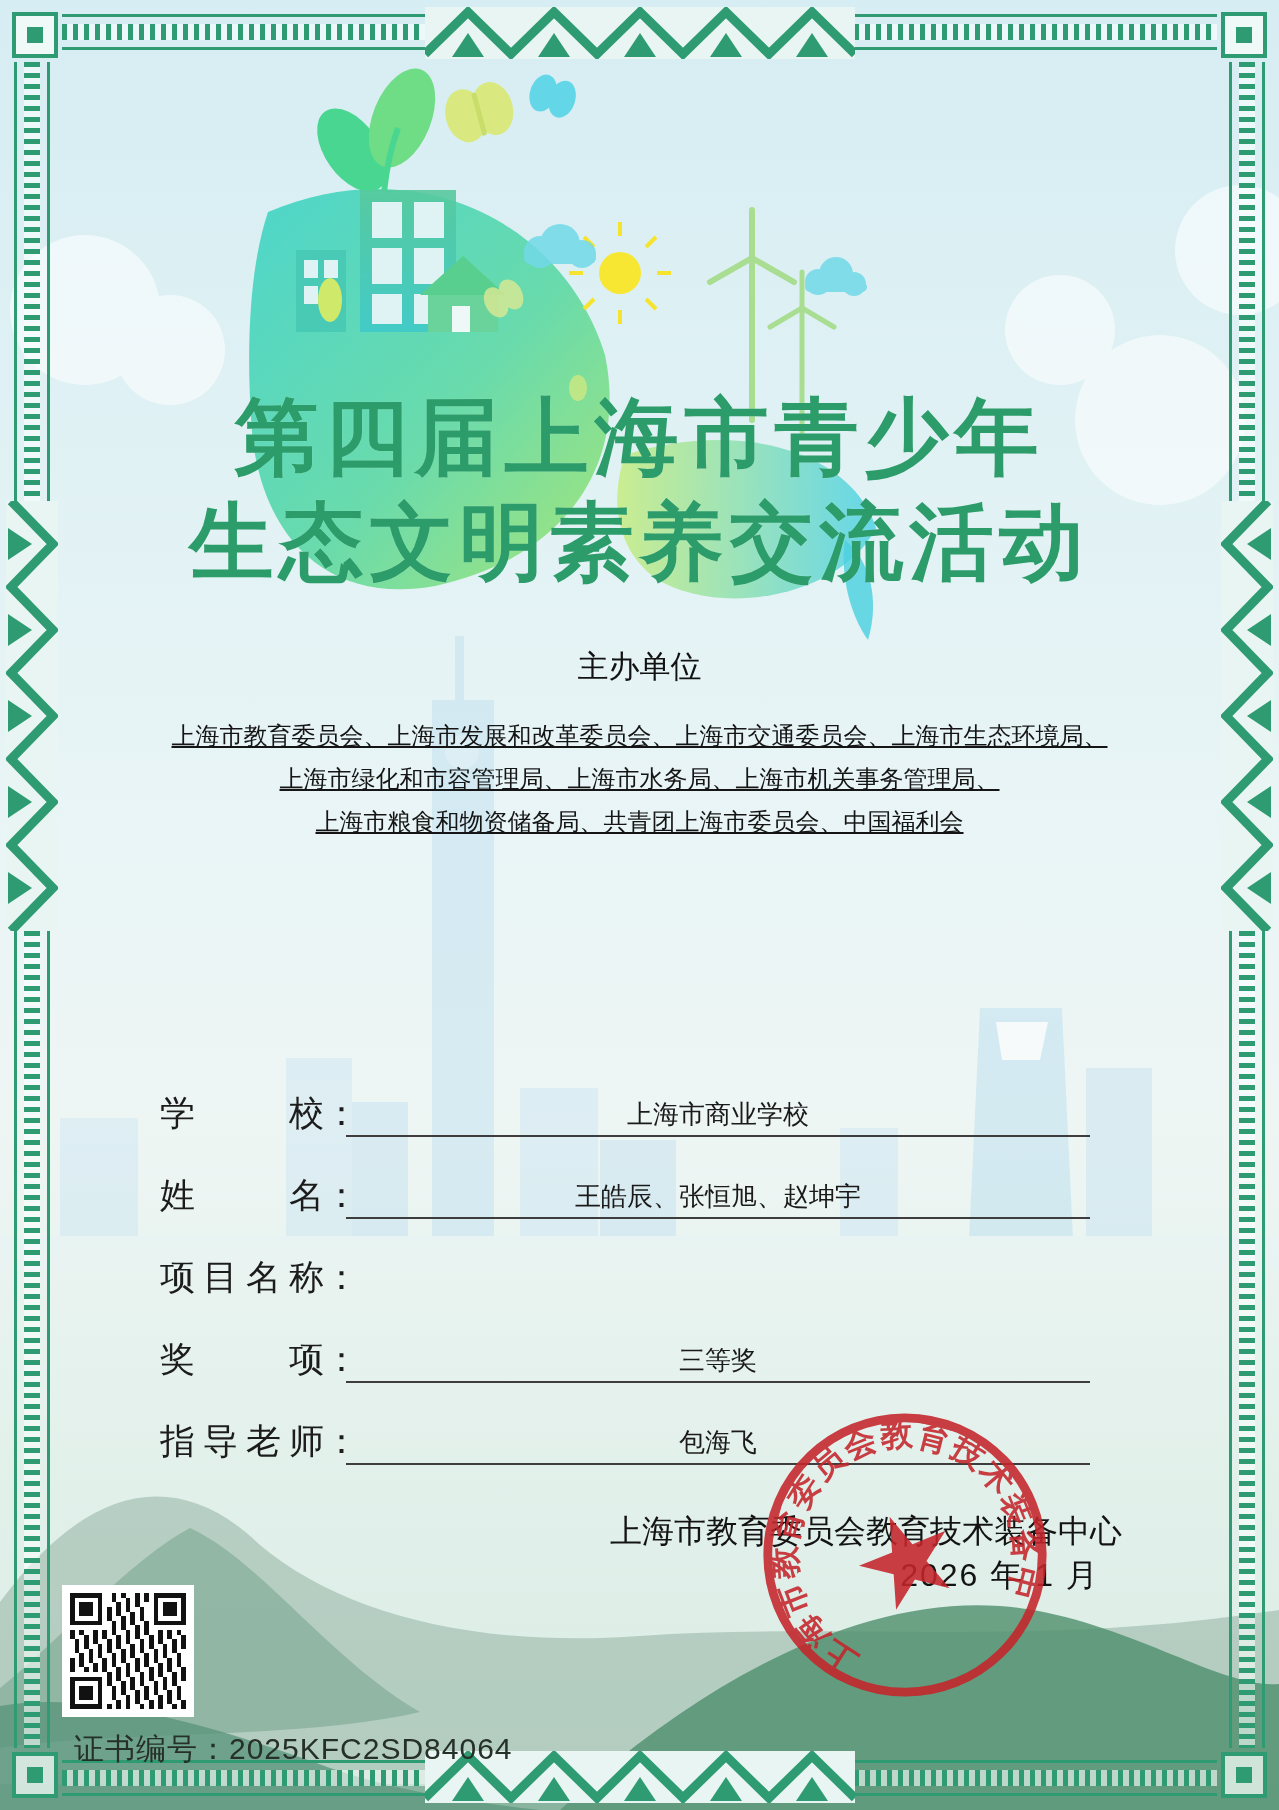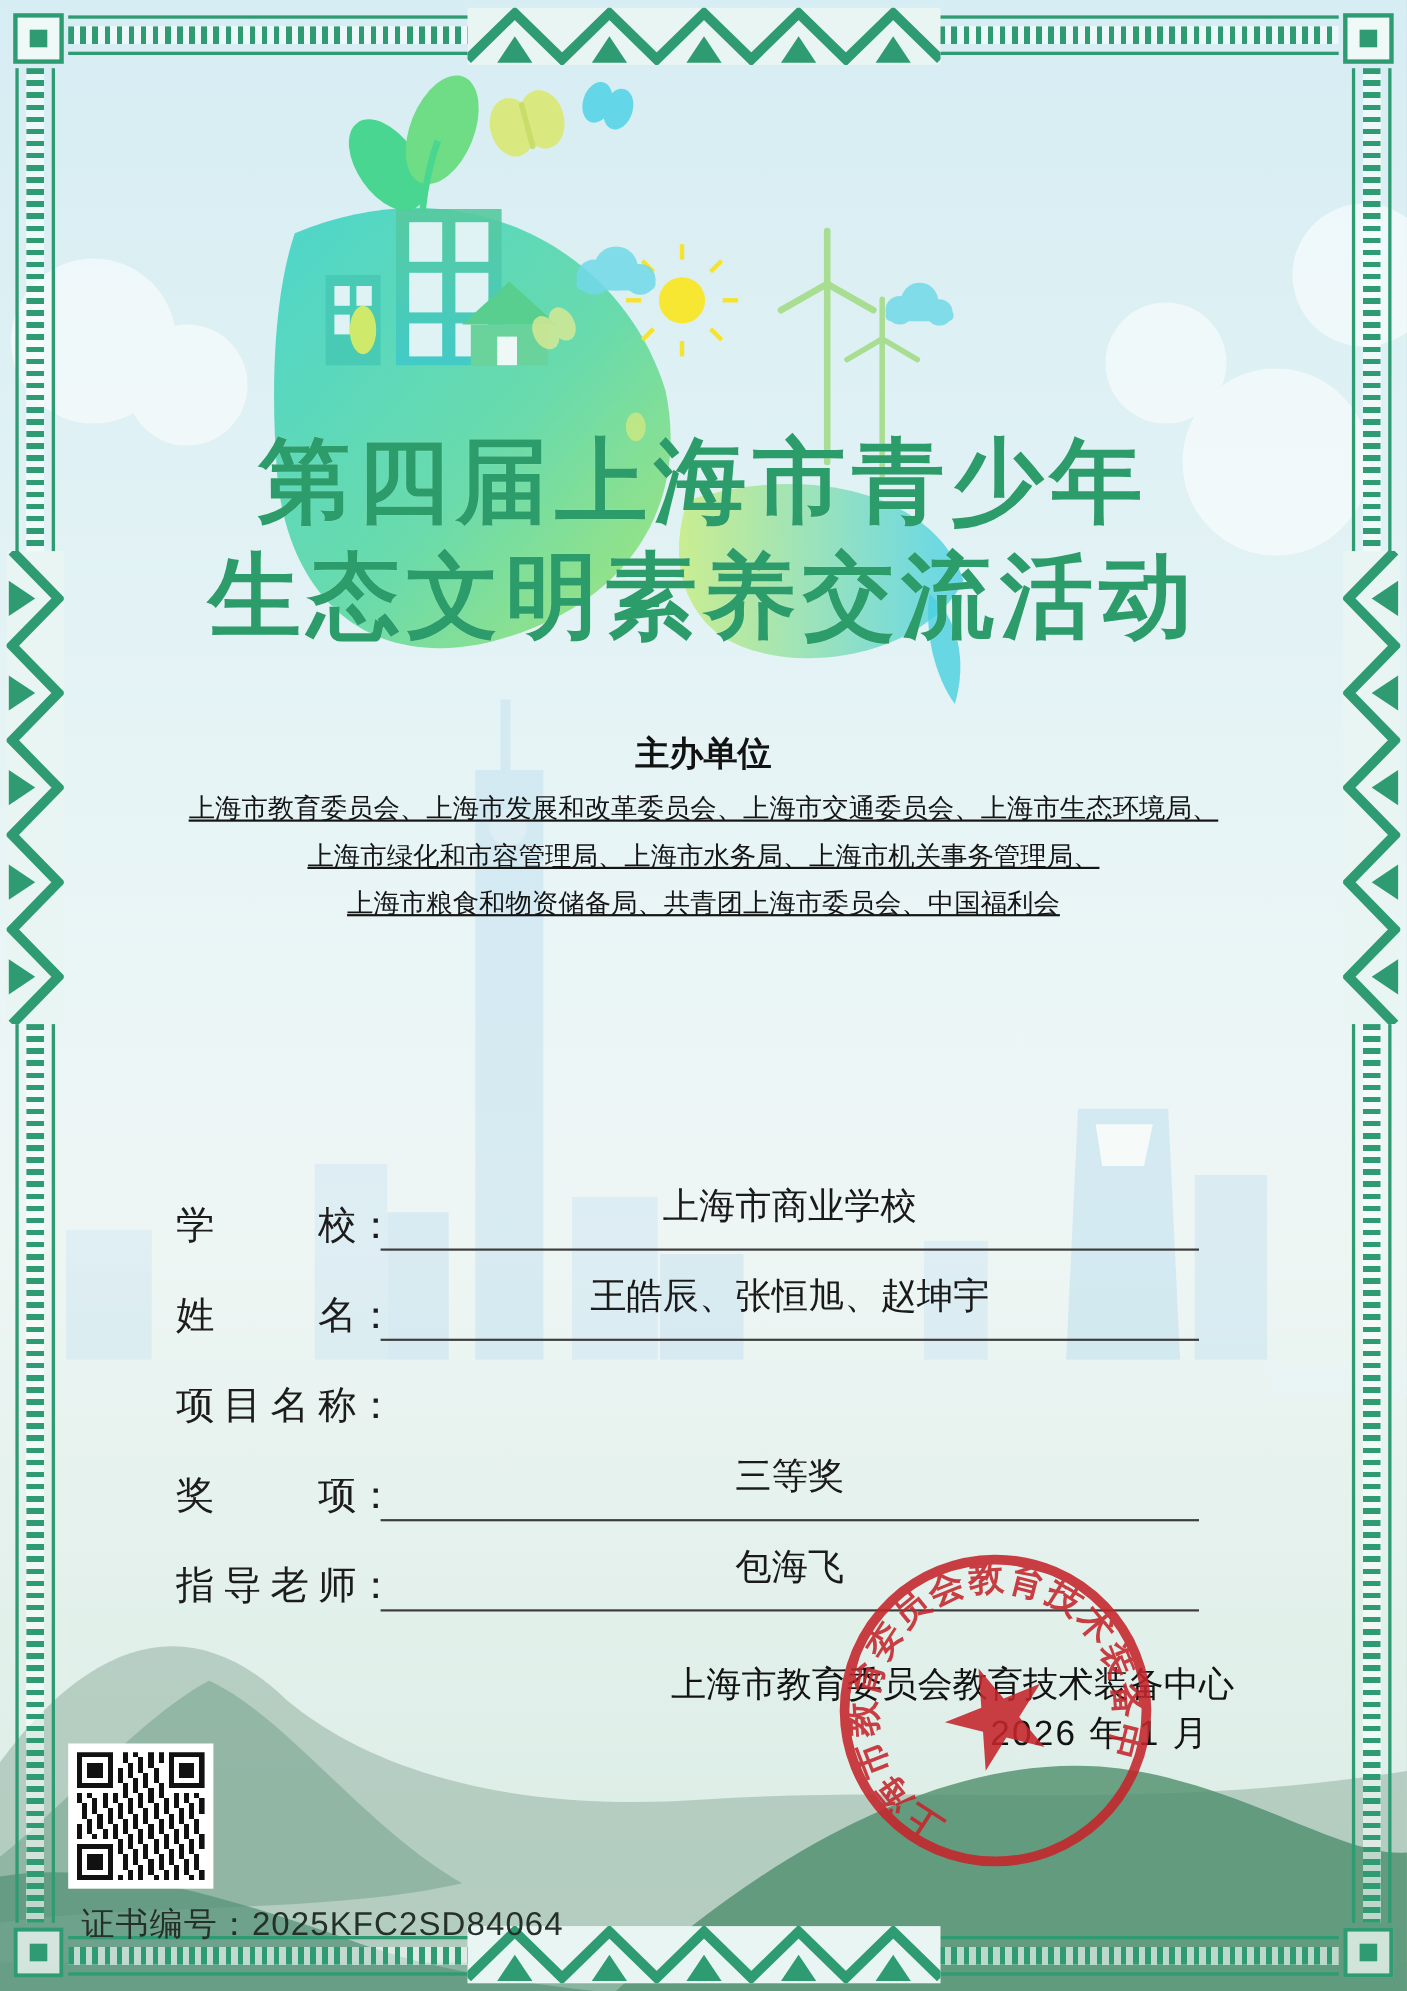--- a/index.html
+++ b/index.html
@@ -26,30 +26,30 @@
   .chev svg{display:block;width:430px;height:52px;}
   .chev-top{left:50%;top:7px;transform:translateX(-50%);}
   .chev-bottom{left:50%;bottom:7px;transform:translateX(-50%);}
   .chev-left{left:-183px;top:690px;transform:rotate(90deg);}
   .chev-right{left:1032px;top:690px;transform:rotate(-90deg);}
   
   .content{position:absolute;inset:0;z-index:10;}
   .event-title{position:absolute;left:0;top:385px;width:1279px;text-align:center;
     font-weight:900;font-size:84px;line-height:105px;letter-spacing:6px;color:#2c9c6a;
     text-shadow:0 0 1px rgba(255,255,255,.4);}
-  .org-head{position:absolute;left:0;top:664px;width:1279px;text-align:center;font-size:31px;font-weight:bold;color:#121212;}
+  .org-head{position:absolute;left:0;top:646px;width:1279px;text-align:center;font-size:31px;font-weight:normal;color:#121212;}
   .org-lines{position:absolute;left:100px;top:714px;width:1079px;text-align:center;font-size:24px;line-height:43px;color:#151515;text-decoration:underline;}
   .award-title{position:absolute;left:0;top:888px;width:1279px;text-align:center;
     font-family:"Liberation Serif","DejaVu Serif",serif;font-weight:900;font-size:92px;letter-spacing:16px;color:#f0521b;}
   .fields{position:absolute;left:160px;top:1075px;width:930px;}
   .field-row{display:flex;align-items:flex-end;height:62px;margin-bottom:20px;}
   .field-label{display:flex;width:186px;font-size:35px;color:#1c1c1c;margin-top:35px;}
   .label-text{flex:1;text-align:justify;text-align-last:justify;}
   .label-colon{width:22px;}
-  .field-line{flex:1;border-bottom:2px solid #3d3d3d;text-align:center;font-size:33px;color:#1a1a1a;padding-bottom:16px;}
+  .field-line{flex:1;border-bottom:2px solid #3d3d3d;text-align:center;font-size:26px;color:#1a1a1a;padding-bottom:3px;}
   .issuer{position:absolute;left:526px;top:1510px;width:680px;text-align:center;font-size:32px;color:#131313;}
   .issue-date{position:absolute;left:850px;top:1554px;width:300px;text-align:center;font-size:32px;color:#131313;letter-spacing:2px;}
   .cert-no{position:absolute;left:74px;top:1729px;font-size:30px;color:#253029;letter-spacing:1px;z-index:11;}
   
   .stamp{position:absolute;left:758px;top:1408px;width:294px;height:294px;z-index:20;opacity:.88;pointer-events:none;}
   
   .qr{position:absolute;left:62px;top:1585px;width:132px;height:132px;background:#fff;padding:8px;box-sizing:border-box;z-index:15;}
   .qr svg{display:block;width:116px;height:116px;}
 </style>
 </head>

